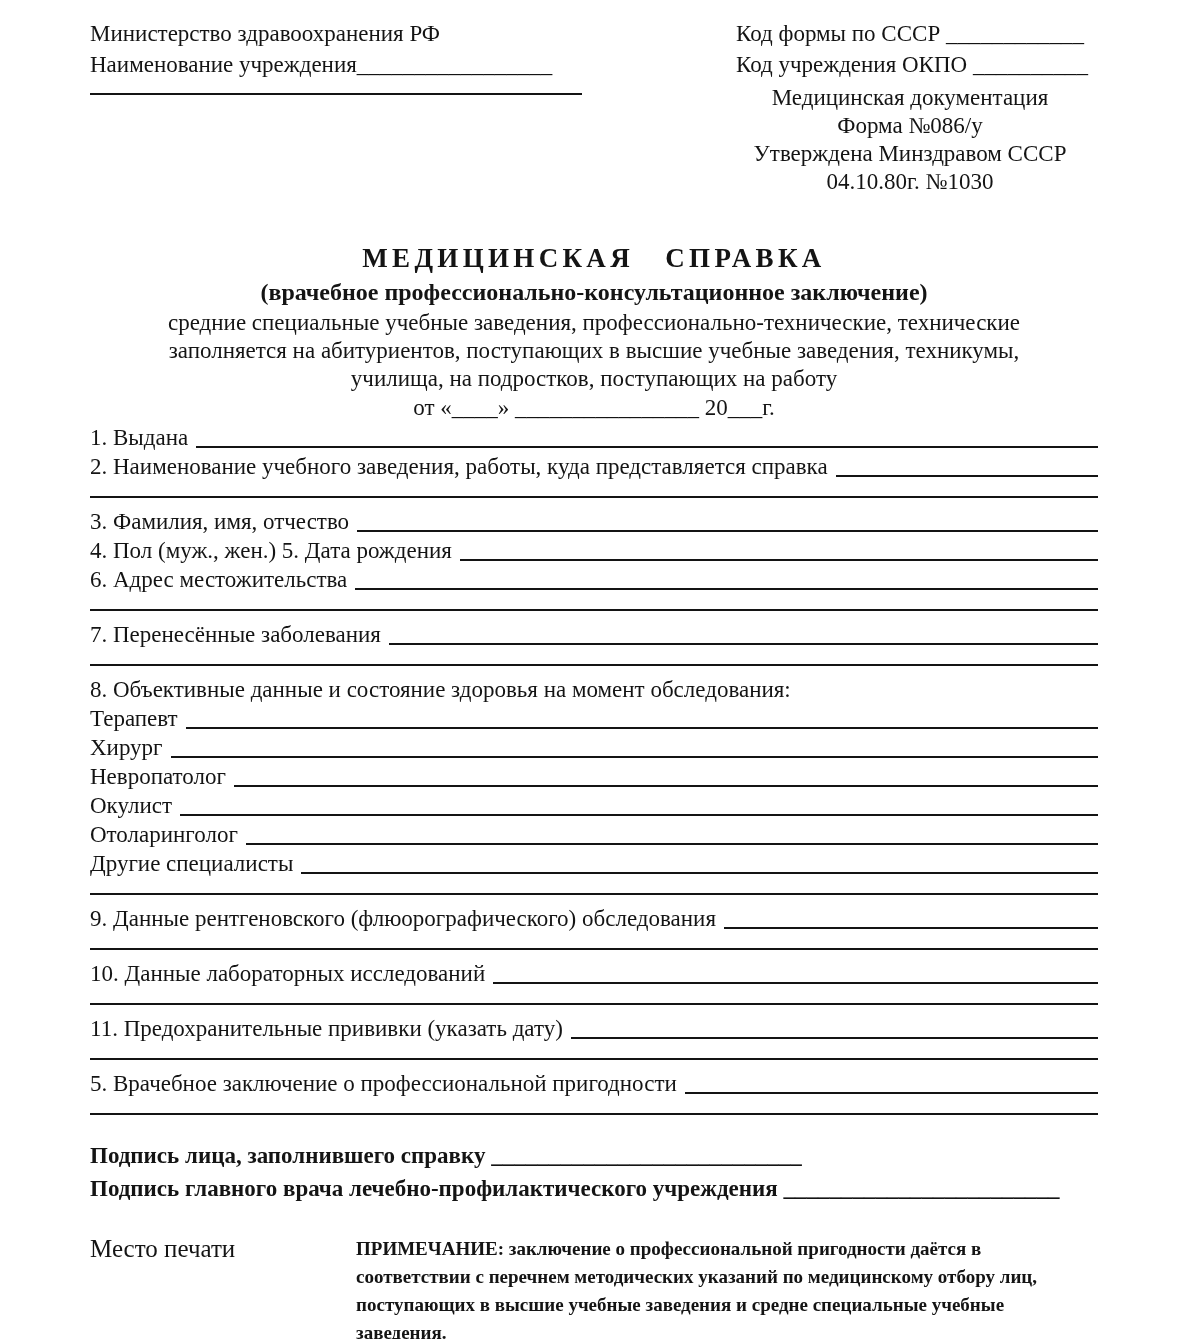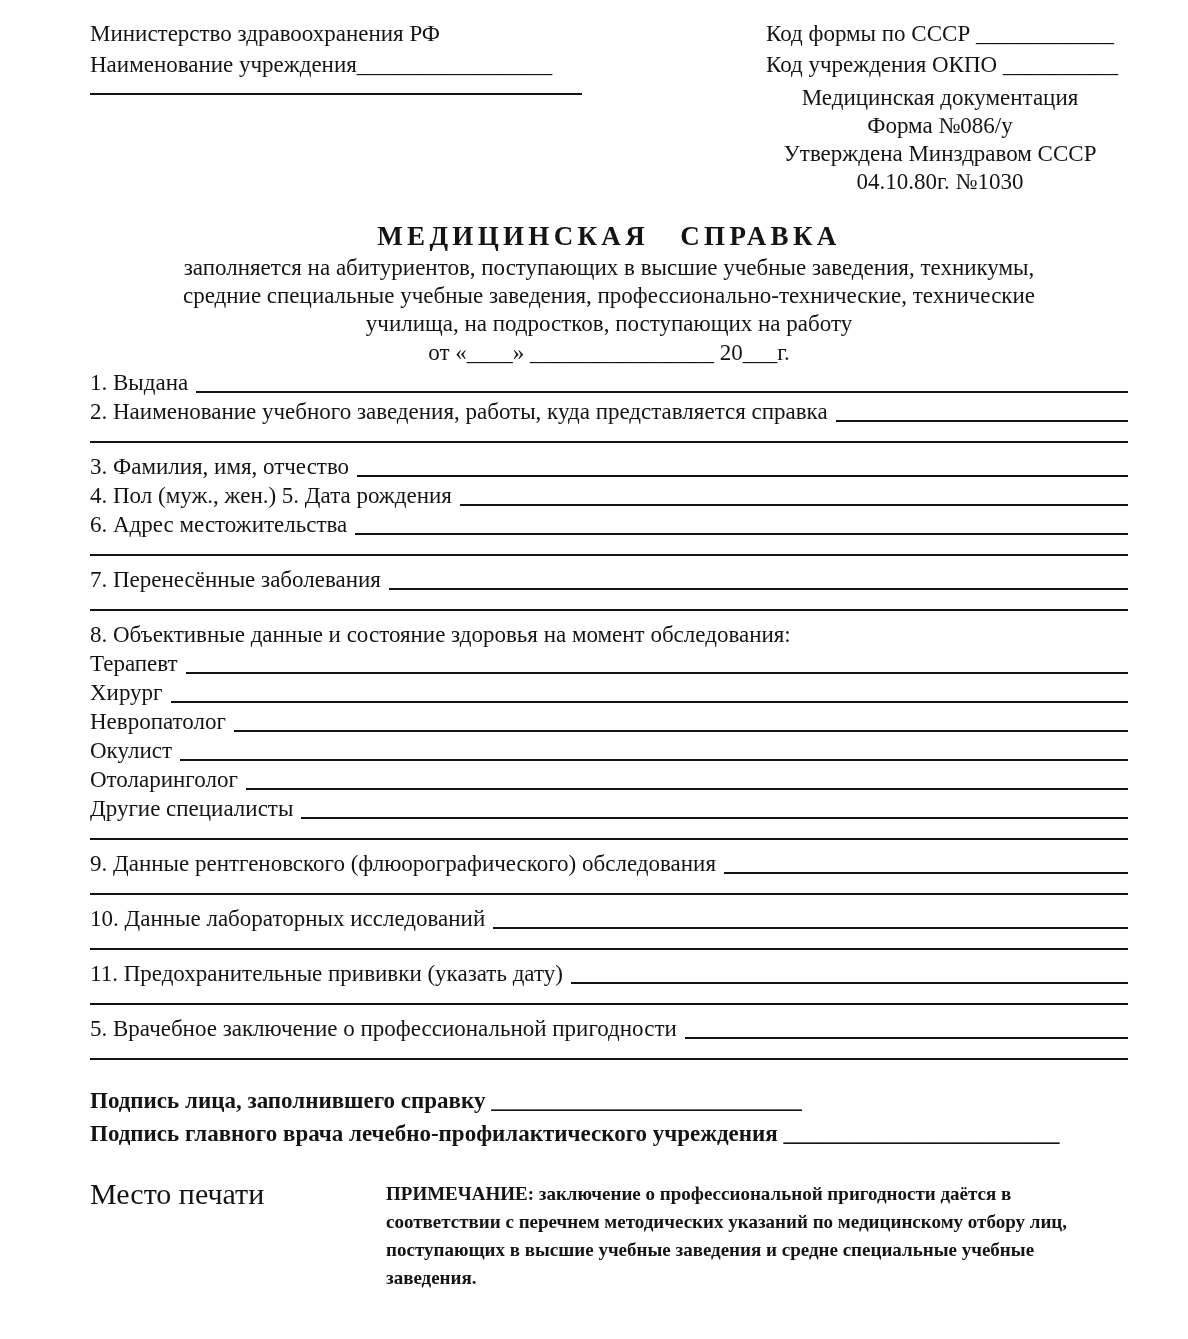--- a/index.html
+++ b/index.html
@@ -4,21 +4,21 @@
 <style>
   * { margin: 0; padding: 0; box-sizing: border-box; }
   html, body { background: #ffffff; }
   body {
     font-family: "Liberation Serif", "DejaVu Serif", serif;
     color: #141414;
   }
   .page {
     width: 1188px;
     height: 1339px;
-    padding: 18px 60px 0 90px;
+    padding: 18px 90px 0 90px;
     overflow: hidden;
     background: #ffffff;
     position: relative;
     border-radius: 11px;
   }
   
   .header { display: flex; justify-content: space-between; }
   .h-left  { width: 505px; font-size: 23px; line-height: 31px; }
   .h-right { width: 362px; font-size: 23px; line-height: 31px; }
   .h-rule {
@@ -26,21 +26,21 @@
     border-bottom: 2px solid #141414;
     margin-top: 13px;
   }
   .doc-block {
     margin-top: 4px;
     text-align: center;
     line-height: 28px;
     padding-right: 14px;
   }
   
-  .title-block { text-align: center; margin-top: 22px; font-size: 23px; }
+  .title-block { text-align: center; margin-top: 44px; font-size: 23px; }
   .title-main {
     font-size: 27px; font-weight: bold;
     letter-spacing: 0.16em; word-spacing: 0.75em;
     line-height: 36px;
   }
   .title-sub { font-size: 24px; font-weight: bold; line-height: 33px; }
   .desc-line { line-height: 28px; }
   .date-line { line-height: 30px; }
   
   .form { font-size: 23px; }
@@ -54,21 +54,21 @@
   .rule {
     height: 0;
     border-bottom: 2px solid #141414;
     margin: 15px 0 9px 0;
   }
   
   .signatures { margin-top: 24px; font-size: 23px; font-weight: bold; line-height: 33px; }
   .sig-center { text-align: left; }
   
   .footer { display: flex; align-items: flex-start; margin-top: 30px; }
-  .stamp { font-size: 30px; line-height: 28px; white-space: nowrap; font-family: Liberation Serif, serif; }
+  .stamp { font-size: 25px; line-height: 28px; white-space: nowrap; font-family: Liberation Serif, serif; }
   .note {
     width: 742px; margin-left: auto;
     font-size: 19px; font-weight: bold; line-height: 28px;
   }
 </style>
 </head>
 <body>
 
 <div class="page">
 
@@ -85,22 +85,23 @@
         <div>Медицинская документация</div>
         <div>Форма №086/у</div>
         <div>Утверждена Минздравом СССР</div>
         <div>04.10.80г. №1030</div>
       </div>
     </div>
   </div>
 
   <div class="title-block">
     <div class="title-main">МЕДИЦИНСКАЯ СПРАВКА</div>
+    <div class="title-sub">(врачебное профессионально-консультационное заключение)</div>
+    <div class="desc-line">средние специальные учебные заведения, профессионально-технические, технические</div>
     <div class="desc-line">заполняется на абитуриентов, поступающих в высшие учебные заведения, техникумы,</div>
-    <div class="desc-line">средние специальные учебные заведения, профессионально-технические, технические</div>
     <div class="desc-line">училища, на подростков, поступающих на работу</div>
     <div class="date-line">от «____» ________________ 20___г.</div>
   </div>
 
   <div class="form">
 
     <div class="row">
       <span class="label">1. Выдана</span>
       <span class="fill"></span>
     </div>

